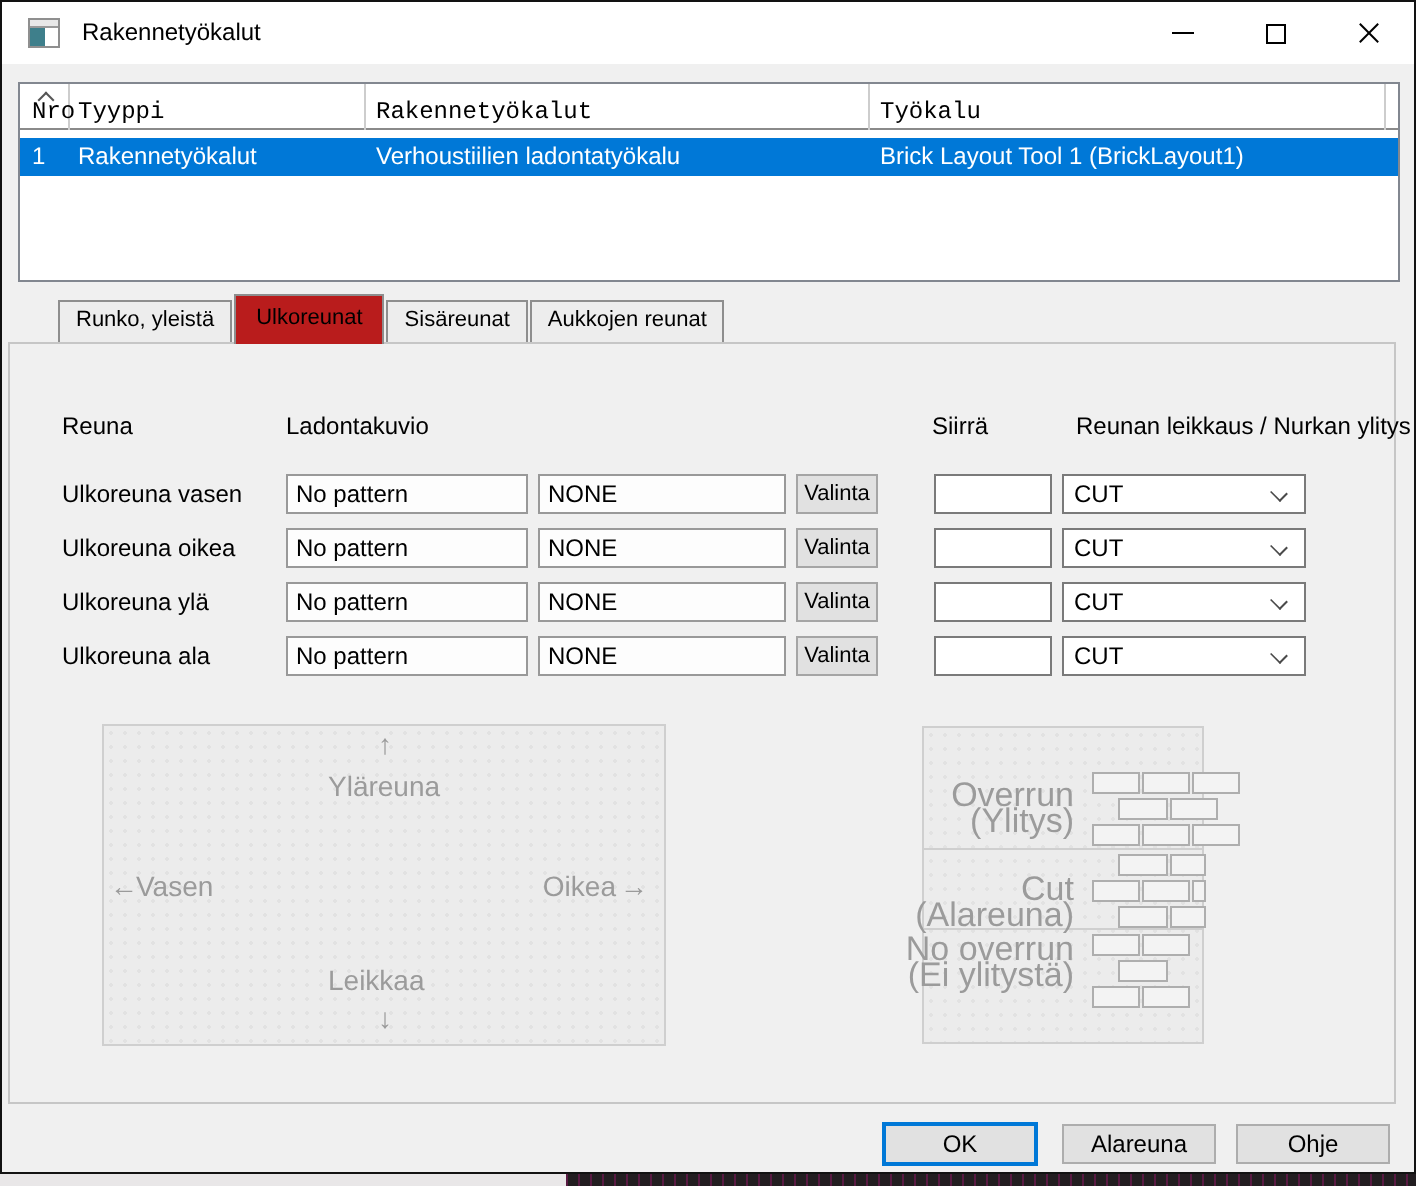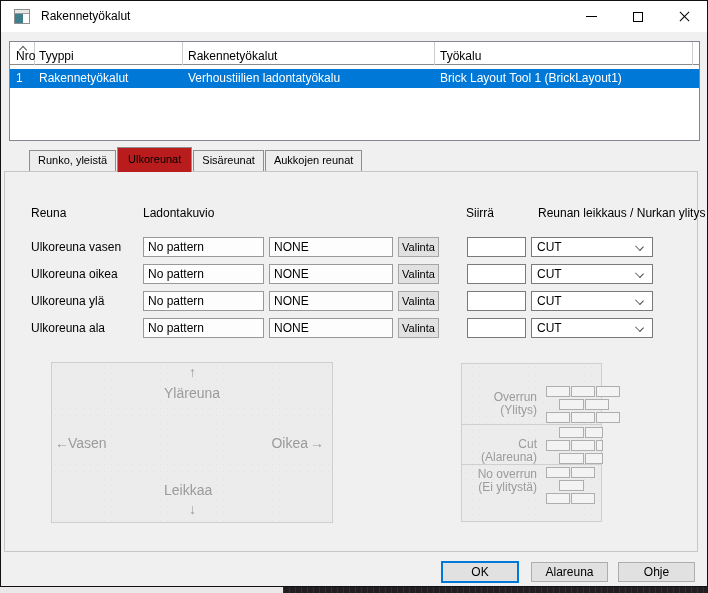--- a/index.html
+++ b/index.html
@@ -35,21 +35,21 @@
   .glyph-close i { position:absolute; left:0; top:0; width:13px; height:1px; background:#000; display:block; }
   .glyph-close i:nth-child(1){ transform: rotate(45deg); }
   .glyph-close i:nth-child(2){ transform: rotate(-45deg); }
 
   
   .listbox {
     position: absolute; left: 8px; top: 40px; width: 691px; height: 100px;
     background: #fff; border: 1px solid #828790;
   }
   .lb-header { position: absolute; left:0; top:0; width: 100%; height: 23px; border-bottom: 1px solid #8a8a8a; }
-  .lb-col { position: absolute; top: 0; height: 23px; border-right: 1px solid #cdcdcd; }
+  .lb-col { position: absolute; top: 0; height: 23px; border-right: 1px solid #cdcdcd; font-family: Liberation Mono, monospace; }
   .lb-col span.lbl { position:absolute; top: 7px; }
   .sort-icon { position:absolute; left: 10px; top: 3px; width: 6px; height: 6px; }
   .sort-icon::before { content:""; position:absolute; left:0; top:2px; width:5px; height:5px;
     border-top:1px solid #555; border-right:1px solid #555; transform: rotate(-45deg); }
   .lb-row { position: absolute; left: 0; top: 27px; width: 100%; height: 19px; background: #0078d7; color: #fff; }
   .lb-row span { position: absolute; top: 0; line-height: 19px; white-space: nowrap; }
 
   
   .tabbar { position: absolute; left: 12px; top: 146px; height: 25px; display: flex; align-items: flex-end; z-index: 3; margin-left: 16px; }
   .tab {
@@ -92,21 +92,21 @@
   
   .diagram-box {
     position: absolute; background: #ececec; border: 1px solid #cfcfcf; color: #9b9b9b;
     background-image: radial-gradient(circle, #e2e2e2 0.8px, transparent 0.8px);
     background-size: 7px 7px;
   }
   .edge-diagram { left: 46px; top: 190px; width: 282px; height: 161px; font-size: 14px; }
   .edge-diagram .c { position:absolute; white-space:nowrap; }
   .arrow-glyph { font-size: 14px; color: #9b9b9b; }
 
-  .overrun-diagram { left: 456px; top: 191px; width: 141px; height: 159px; font-size: 12px; }
+  .overrun-diagram { left: 456px; top: 191px; width: 141px; height: 159px; font-size: 17px; }
   .od-divider { position: absolute; left: 0; width: 100%; height: 1px; background: #cfcfcf; }
   .od-label { position: absolute; right: 64px; text-align: right; line-height: 13px; white-space: nowrap; }
   .brick-wall { position: absolute; left: 0; top: 0; width: 100%; height: 100%; overflow: visible; }
   .brick { position: absolute; height: 11px; background: #f3f3f3; border: 1px solid #aeaeae; }
 
   
   .push-btn {
     position: absolute; height: 20px; width: 77px; background: #e1e1e1; border: 1px solid #adadad;
     text-align: center; line-height: 18px;
   }

